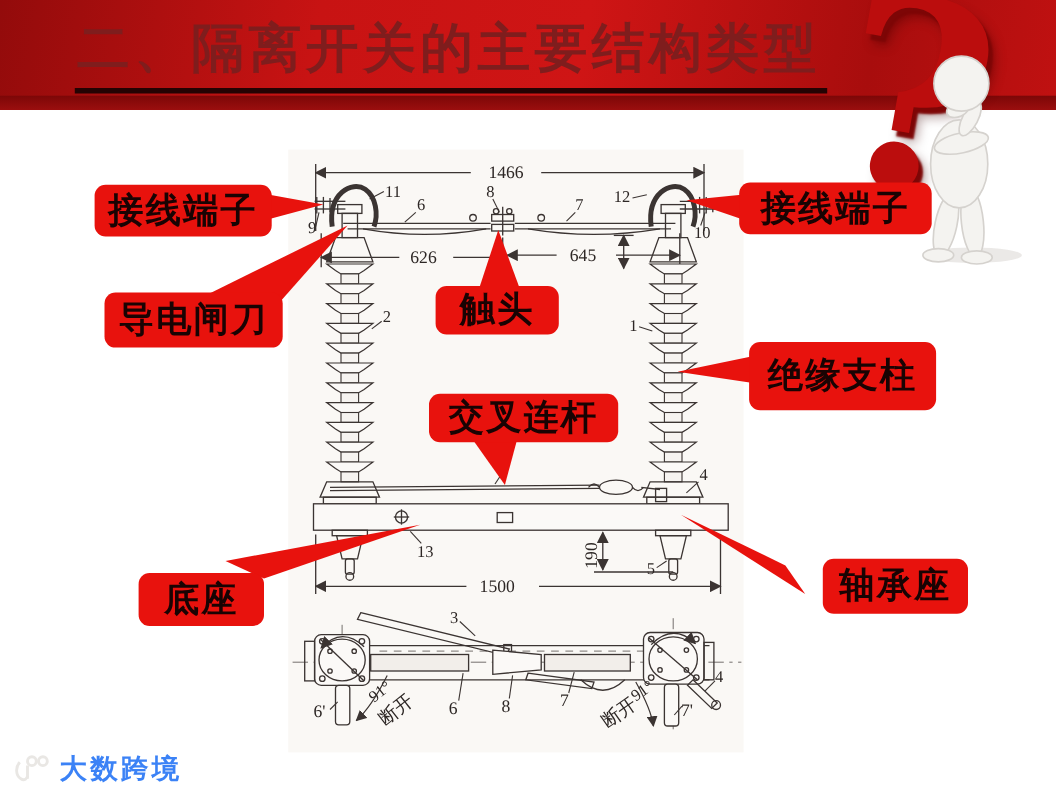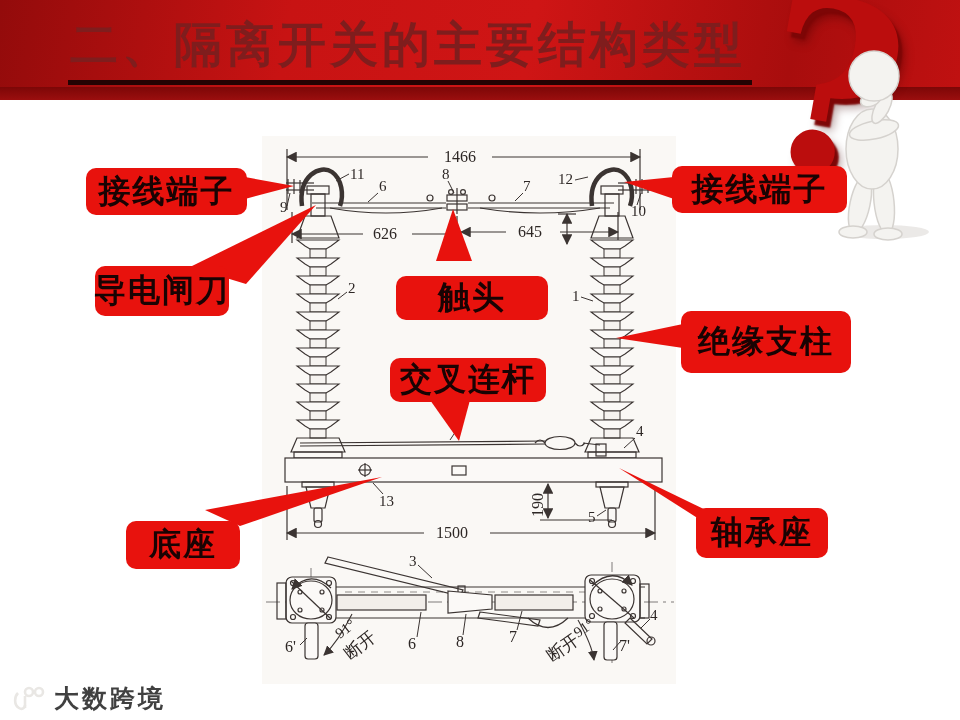--- a/index.html
+++ b/index.html
@@ -20,21 +20,21 @@
   .figure-svg{position:absolute;left:826px;top:42px;z-index:3;}
   
   .draw-svg{position:absolute;left:0;top:0;z-index:4;}
   
   .callout{position:absolute;z-index:5;background:#e8120d;border-radius:10px;
            display:flex;align-items:center;justify-content:center;
            font-family:Liberation Mono, monospace;font-weight:bold;color:#190303;
            font-size:32px;letter-spacing:2px;white-space:nowrap;}
   
   .watermark{position:absolute;left:12px;top:682px;display:flex;align-items:center;
-             z-index:6;color:#404040;}
+             z-index:6;color:#3b82f6;}
   .watermark-text{font-size:25px;font-weight:bold;letter-spacing:3px;margin-left:8px;
              font-family:"Liberation Sans",sans-serif;}
 </style>
 </head>
 <body>
 
 <div id="slide">
 
   <div class="banner"></div>
   <div class="banner-strip"></div>
@@ -348,36 +348,36 @@
       <polygon points="714,514 732,540 619,468"></polygon>
     </g>
   </svg>
 
   <div class="callout" style="left:86px;top:168px;width:161px;height:47px;">
     <span>接线端子</span>
   </div>
   <div class="callout" style="left:672px;top:166px;width:175px;height:47px;">
     <span>接线端子</span>
   </div>
-  <div class="callout" style="left:95px;top:266px;width:134px;height:50px;">
+  <div class="callout" style="left:95px;top:266px;width:162px;height:50px;">
     <span>导电闸刀</span>
   </div>
-  <div class="callout" style="left:396px;top:260px;width:152px;height:44px;margin-top:16px;">
+  <div class="callout" style="left:396px;top:260px;width:112px;height:44px;">
     <span>触头</span>
   </div>
   <div class="callout" style="left:681px;top:311px;width:170px;height:62px;">
     <span>绝缘支柱</span>
   </div>
-  <div class="callout" style="left:390px;top:358px;width:156px;height:44px;">
+  <div class="callout" style="left:390px;top:358px;width:172px;height:44px;">
     <span>交叉连杆</span>
   </div>
   <div class="callout" style="left:126px;top:509px;width:114px;height:48px;margin-top:12px;">
     <span>底座</span>
   </div>
-  <div class="callout" style="left:696px;top:508px;width:132px;height:50px;">
+  <div class="callout" style="left:748px;top:508px;width:132px;height:50px;">
     <span>轴承座</span>
   </div>
 
   <div class="watermark">
     <svg width="34" height="28" viewBox="0 0 34 28">
       <g stroke="#e9e7e4" stroke-width="2.6" fill="none">
         <path d="M6 8 C2 12 2 20 7 23 C10 25 13 23 13 20"></path>
         <circle cx="17" cy="7" r="4"></circle>
         <circle cx="27" cy="7" r="4"></circle>
         <line x1="13" y1="11" x2="13" y2="23"></line>

